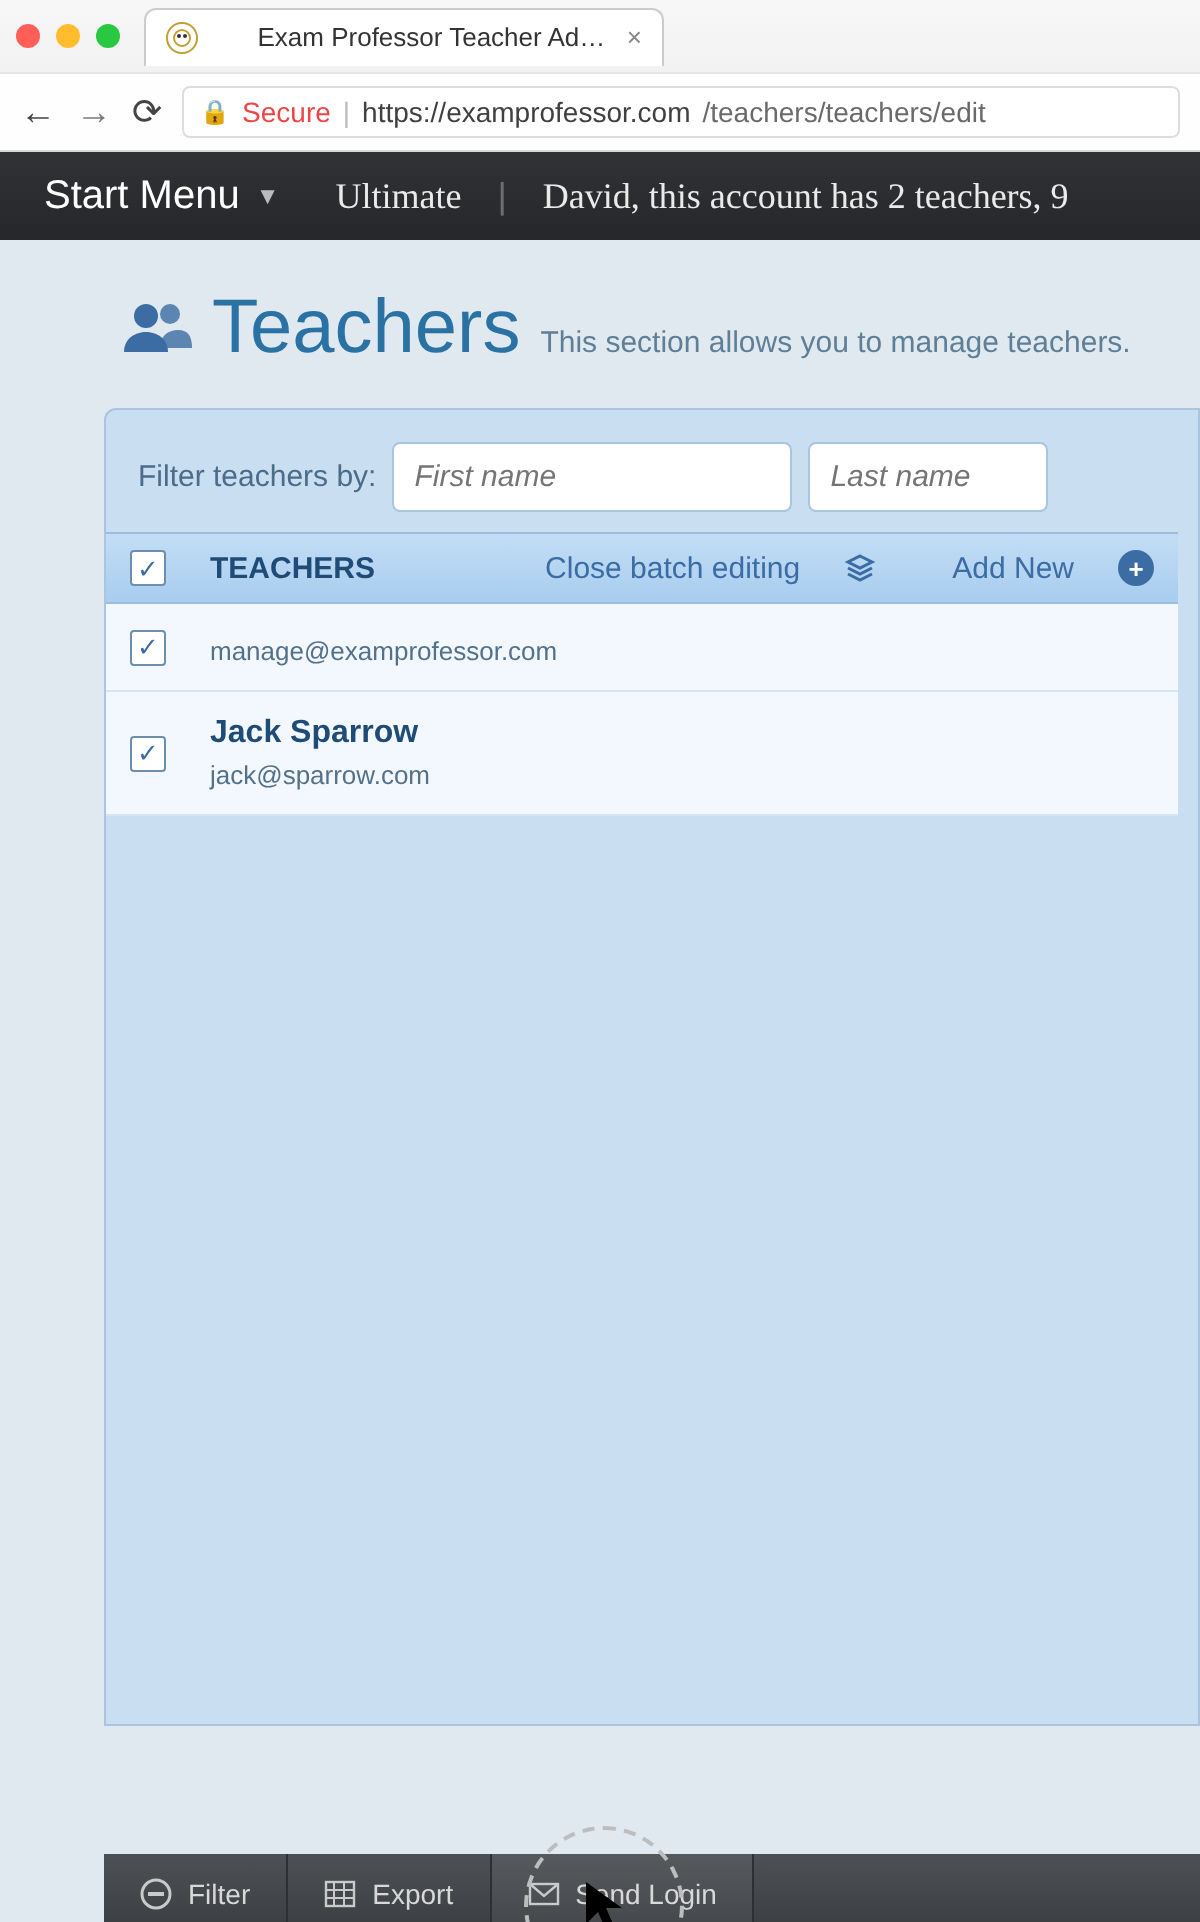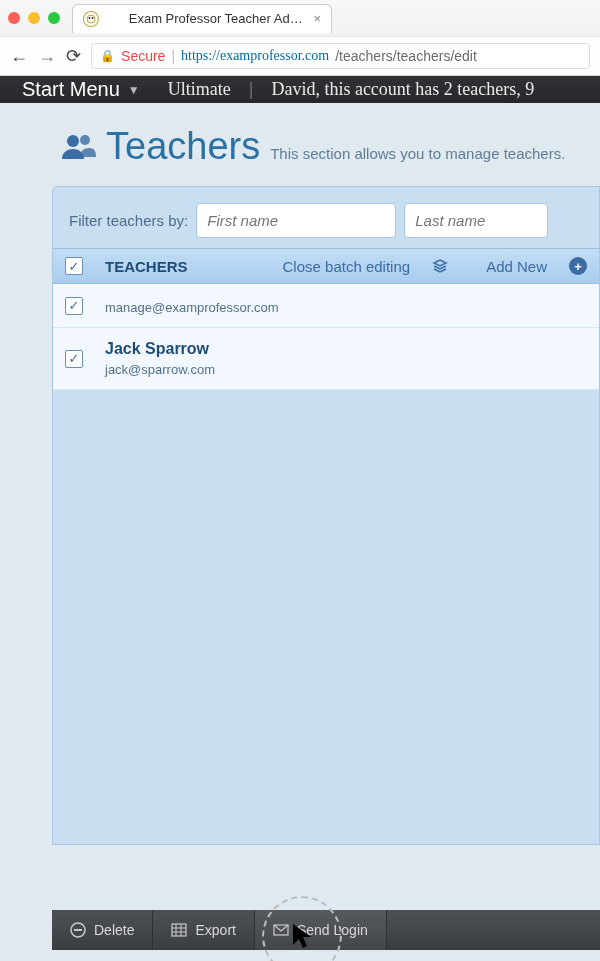--- a/index.html
+++ b/index.html
@@ -34,29 +34,29 @@
   }
   .tab .favicon{width:16px;height:16px;border-radius:50%;background:#fff;border:1px solid #c0a030;display:flex;align-items:center;justify-content:center;}
   .tab-title{white-space:nowrap;overflow:hidden;text-overflow:ellipsis;margin-left:24px;}
   .tab-close{color:#888;cursor:pointer;}
   .addr-row{display:flex;align-items:center;gap:10px;padding:6px 10px;background:#fefefe;border-top:1px solid #e5e5e5;}
   .nav-btn{color:#7a7a7a;font-size:18px;}
   .nav-btn.active{color:#444;}
   .addr-bar{flex:1;display:flex;align-items:center;gap:6px;border:1px solid #ddd;border-radius:4px;padding:4px 8px;background:#fff;font-size:14px;overflow:hidden;white-space:nowrap;}
   .lock{color:#2aa147;font-size:12px;}
   .secure{color:#ef4444;font-size:14px;}
-  .url-host{color:#0369a1;font-family:Liberation Serif, serif;}
+  .url-host{color:#404040;}
   .url-rest{color:#6a6a6a;}
   
   .app-top{
     background:linear-gradient(#303236,#25272a);
     color:#fff;
     display:flex;align-items:center;
     padding:0 12px;
-    height:27px;
+    height:44px;
     font-size:18px;
     gap:18px;
     white-space:nowrap;
   }
   .start-menu{display:flex;align-items:center;gap:8px;padding:6px 10px;cursor:pointer;font-size:20px;}
   .start-menu .chev{font-size:12px;color:#bbb;}
   .top-sep{color:#6d6f73;}
   .top-item{color:#eaeaea;font-family:Liberation Serif, serif;}
   
   .page{
@@ -70,34 +70,34 @@
     padding:0 0 18px 60px;
   }
   .section-head .icon{position:relative;top:6px;}
   .section-title{font-size:38px;color:#2a71a4;font-weight:500;}
   .section-sub{color:#5f7e97;font-size:15px;}
   .panel{
     margin-left:52px;
     background:#c9def0;
     border:1px solid #a9c5df;
     border-radius:6px 0 0 0;
-    padding:6px 0 0 0;
+    padding:6px 10px 0 0;
   }
   .filter-row{
     display:flex;align-items:center;gap:8px;
     padding:10px 16px;
   }
   .filter-label{color:#4c6c8a;font-size:15px;}
   .filter-input{
     border:1px solid #a9c5df;border-radius:4px;
     padding:8px 10px;font-size:15px;font-style:italic;color:#888;
     background:#fff;
   }
   .fi-first{width:200px;}
-  .fi-last{width:144px;}
+  .fi-last{width:120px;}
   .table-head{
     display:flex;align-items:center;
     background:linear-gradient(#c3ddf5,#a8cdef);
     border-top:1px solid #9bbede;border-bottom:1px solid #9bbede;
     padding:8px 12px;gap:10px;
   }
   .chk-box{
     width:18px;height:18px;border:1px solid #6c8eb0;background:#fff;border-radius:2px;
     display:flex;align-items:center;justify-content:center;color:#3b6ca3;font-size:13px;
     cursor:pointer;
@@ -247,21 +247,21 @@
       </div>
     </div>
   </div>
 
   <div class="footer-bar">
     <div class="fbtn">
       <svg width="16" height="16" viewBox="0 0 16 16">
           <circle cx="8" cy="8" r="7" fill="none" stroke="#d8d8d8" stroke-width="1.5"></circle>
           <rect x="4" y="7" width="8" height="2" fill="#d8d8d8"></rect>
         </svg>
-      <span>Delete</span>
+      <span>Filter</span>
     </div>
     <div class="fbtn">
       <svg width="16" height="16" viewBox="0 0 16 16">
           <rect x="1" y="2" width="14" height="12" fill="none" stroke="#d8d8d8" stroke-width="1.2"></rect>
           <path d="M1 6h14M1 10h14M5 2v12M10 2v12" stroke="#d8d8d8" stroke-width="1"></path>
         </svg>
       <span>Export</span>
     </div>
     <div class="fbtn highlight">
       <svg width="16" height="16" viewBox="0 0 16 16">

